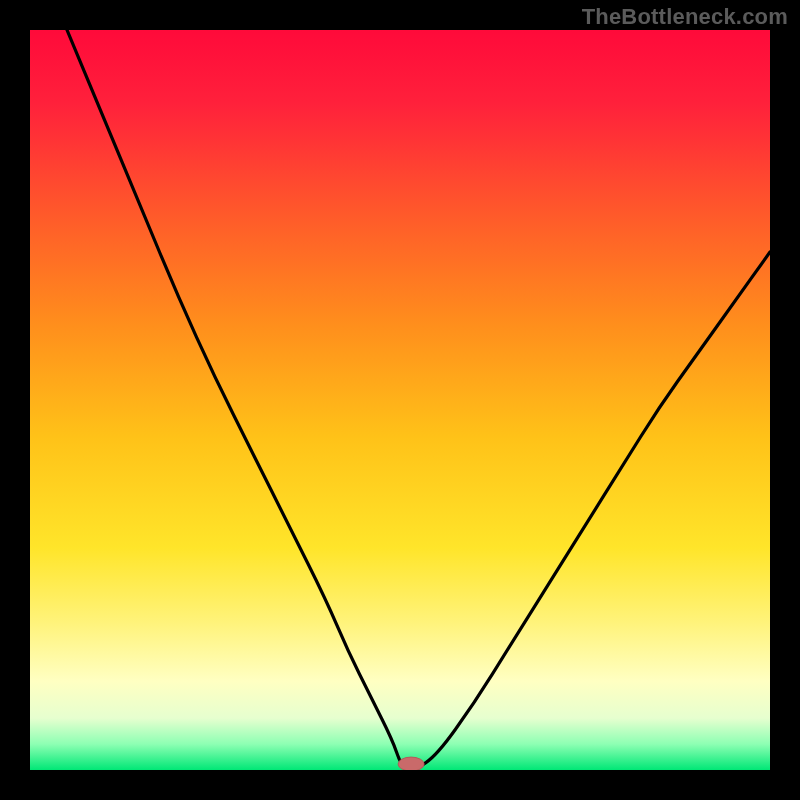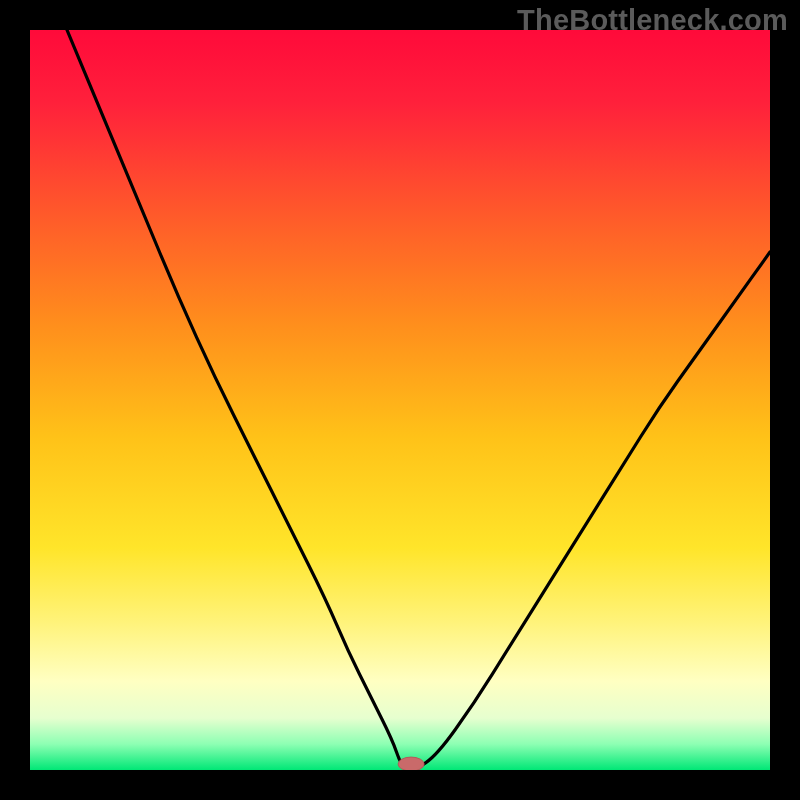--- a/index.html
+++ b/index.html
@@ -15,21 +15,21 @@
     position: relative;
     width: 800px;
     height: 800px;
     background: #000;
   }
   .watermark {
     position: absolute;
     top: 4px;
     right: 12px;
     color: #5b5b5b;
-    font-size: 29px;
+    font-size: 22px;
     font-weight: 600;
     letter-spacing: 0.2px;
     z-index: 5;
   }
   .plot-area {
     position: absolute;
     left: 30px;
     top: 30px;
     width: 740px;
     height: 740px;

